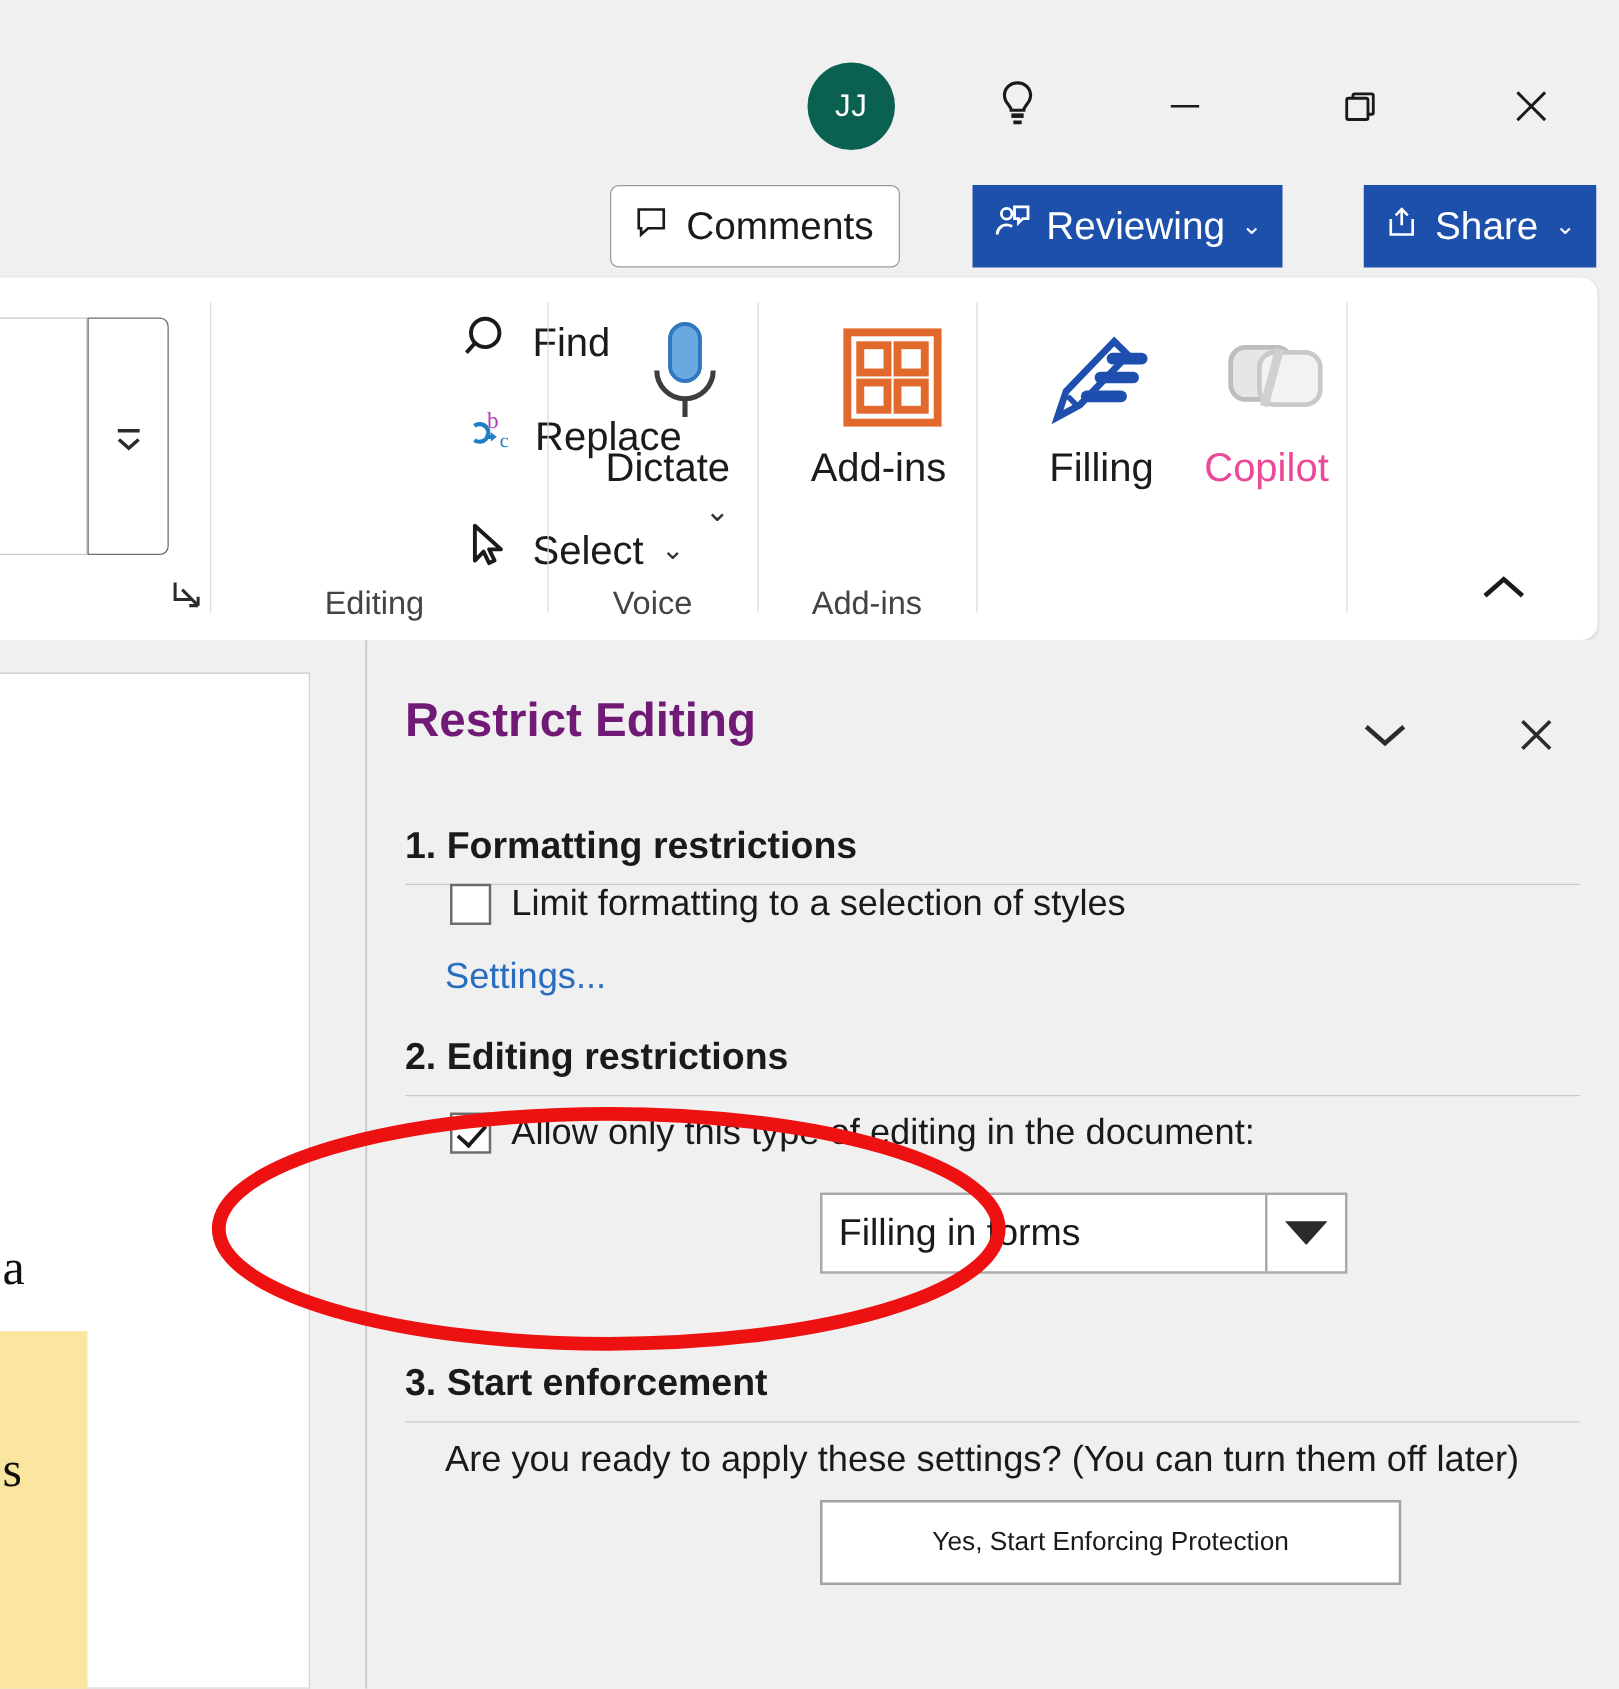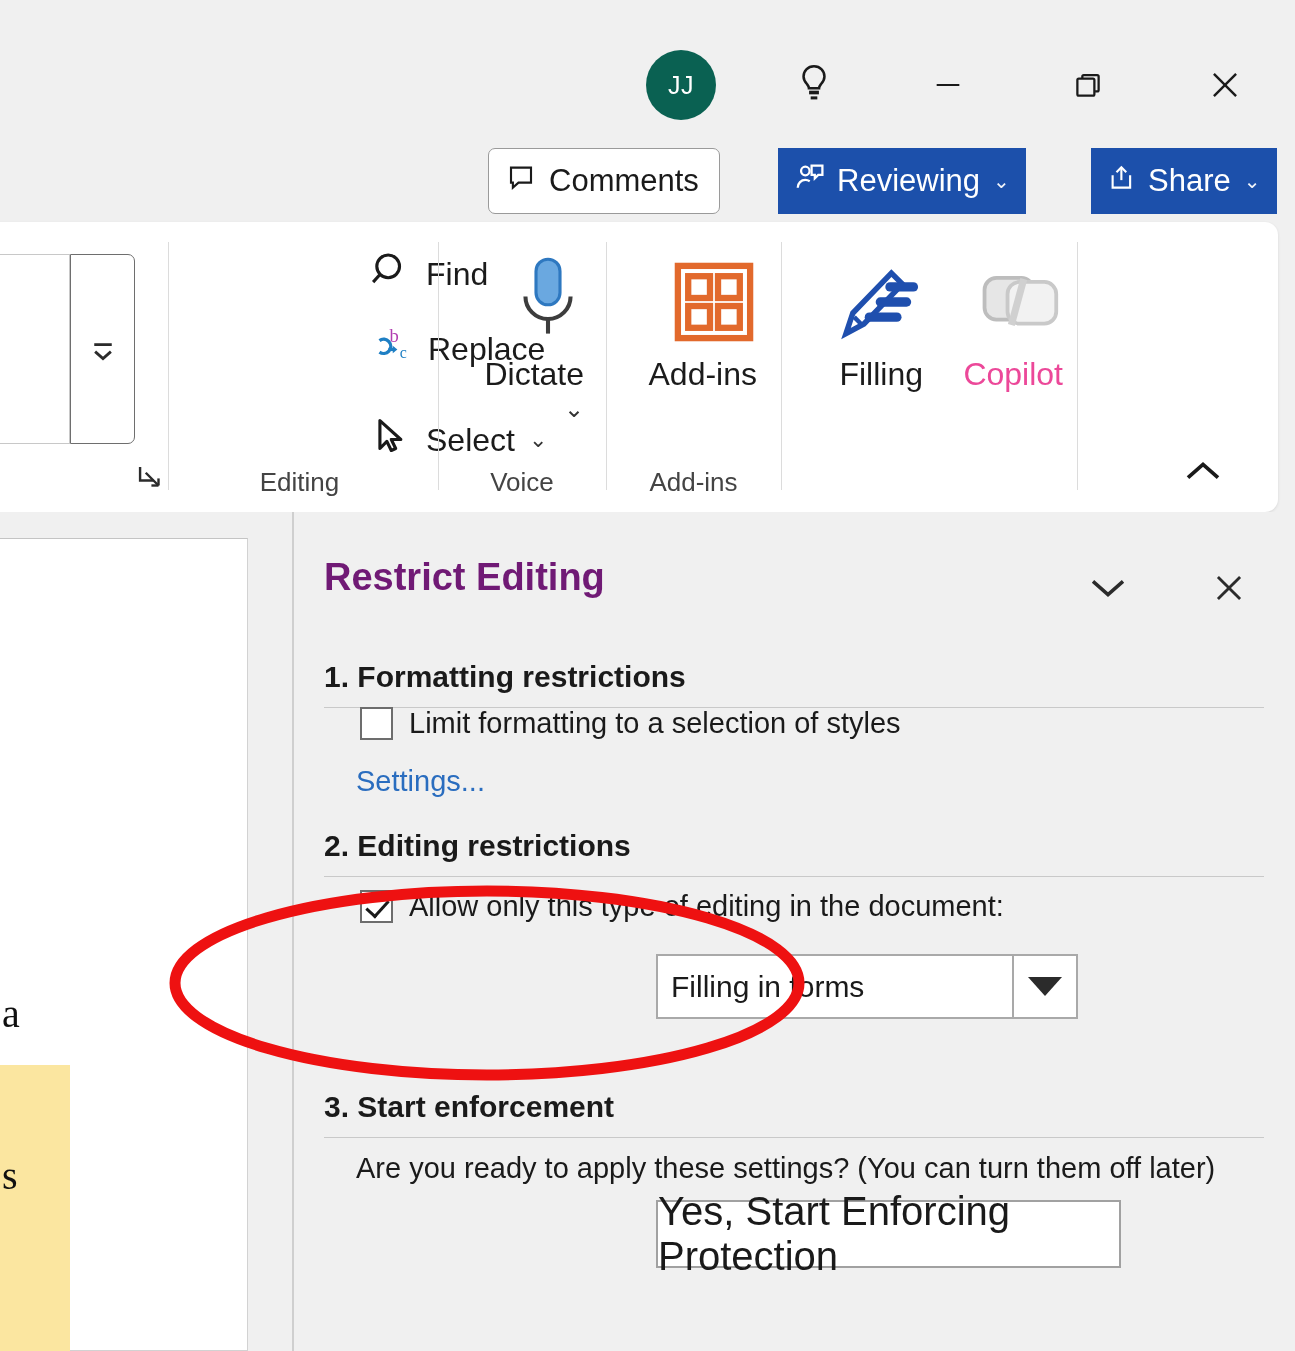--- a/index.html
+++ b/index.html
@@ -173,21 +173,21 @@
     border-left: 17px solid transparent; border-right: 17px solid transparent;
     border-top: 19px solid #2b2b2b;
   }
 
   .sec3-text { position: absolute; left: 62px; top: 640px; font-size: 29px; color: #1a1a1a; white-space: nowrap; }
   .btn-enforce {
     position: absolute; left: 362px; top: 688px;
     width: 465px; height: 68px;
     background: #ffffff; border: 2px solid #a1a1a1;
     display: flex; align-items: center; justify-content: center;
-    font-size: 40px; color: #1a1a1a;
+    font-size: 21px; color: #1a1a1a;
   }
 
   
   .annot-ellipse { position: absolute; left: 162px; top: 880px; pointer-events: none; }
 </style>
 </head>
 <body>
 
 <div id="root">
 

